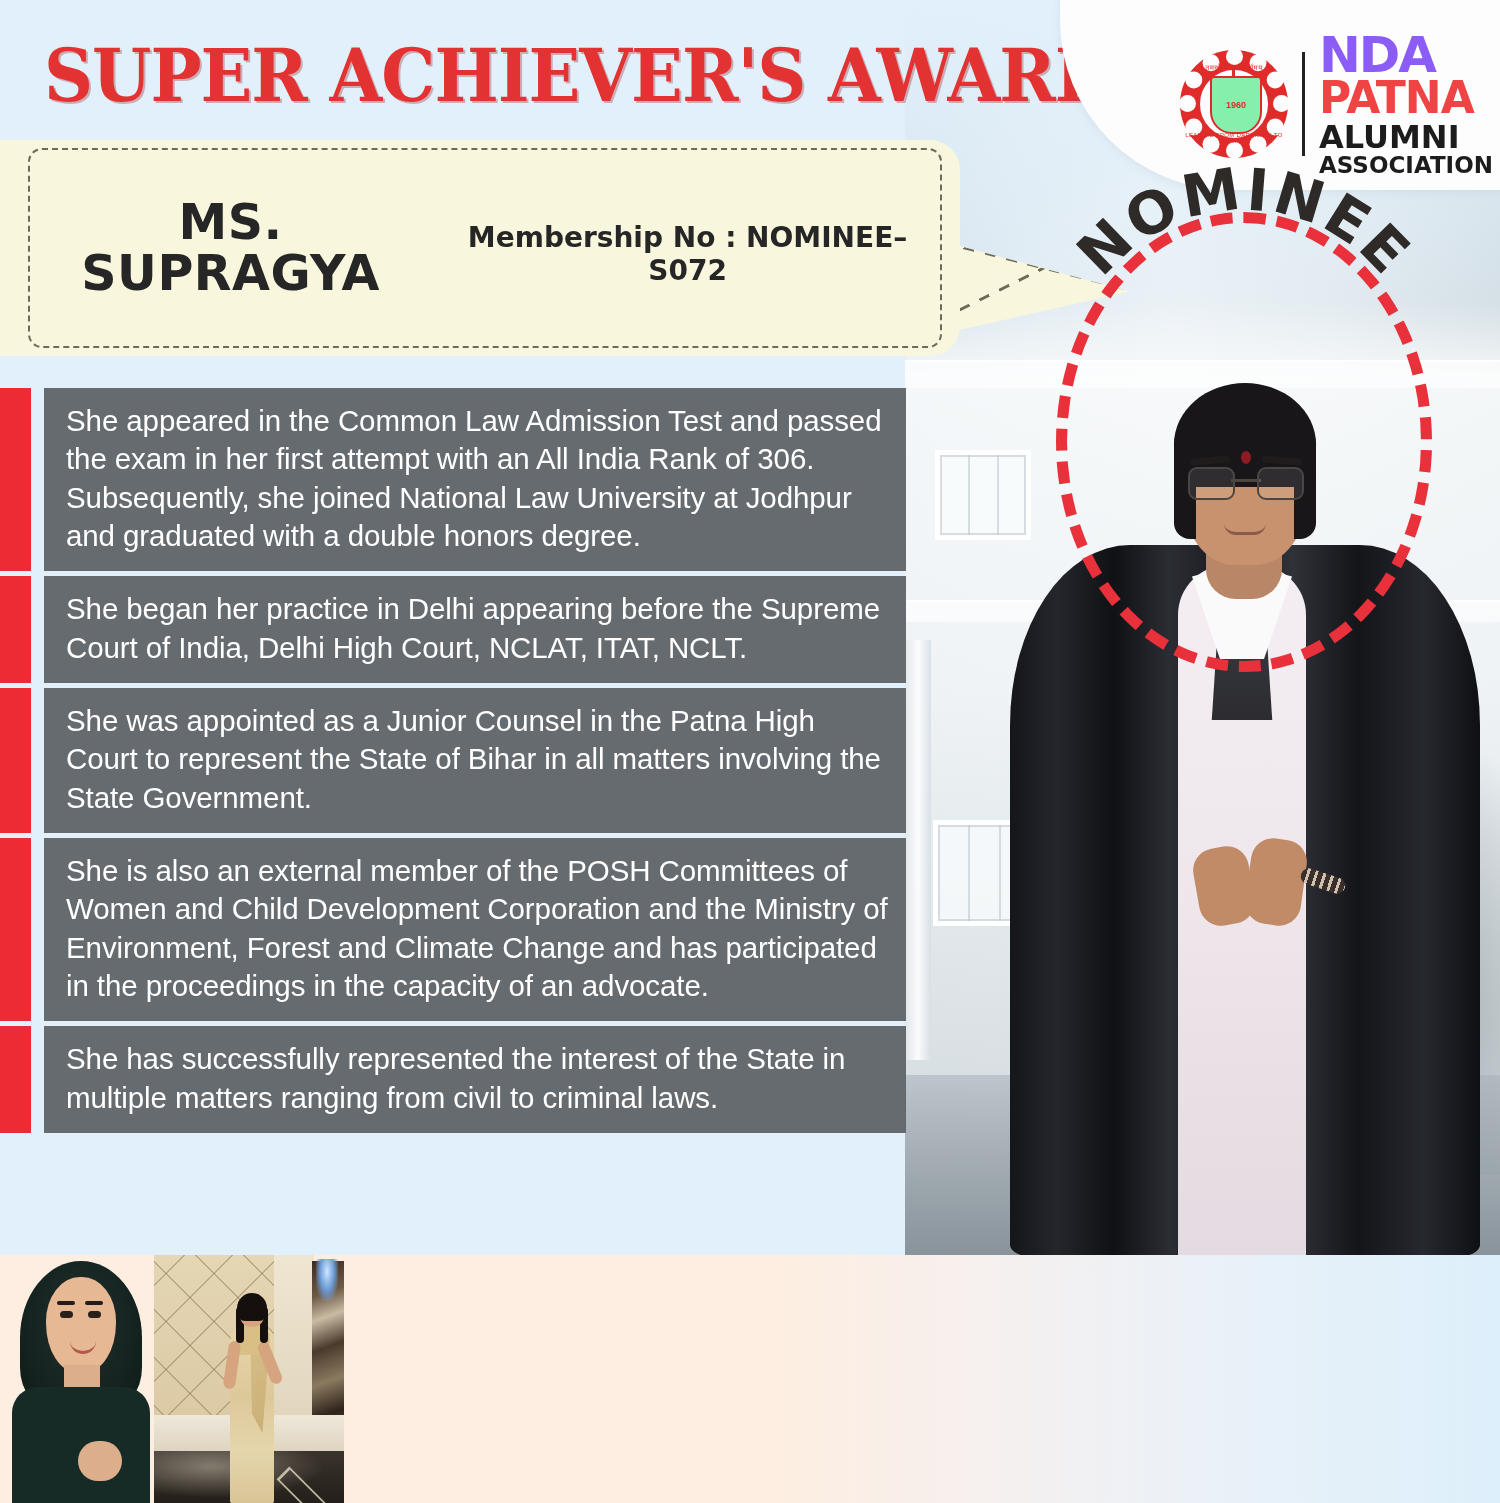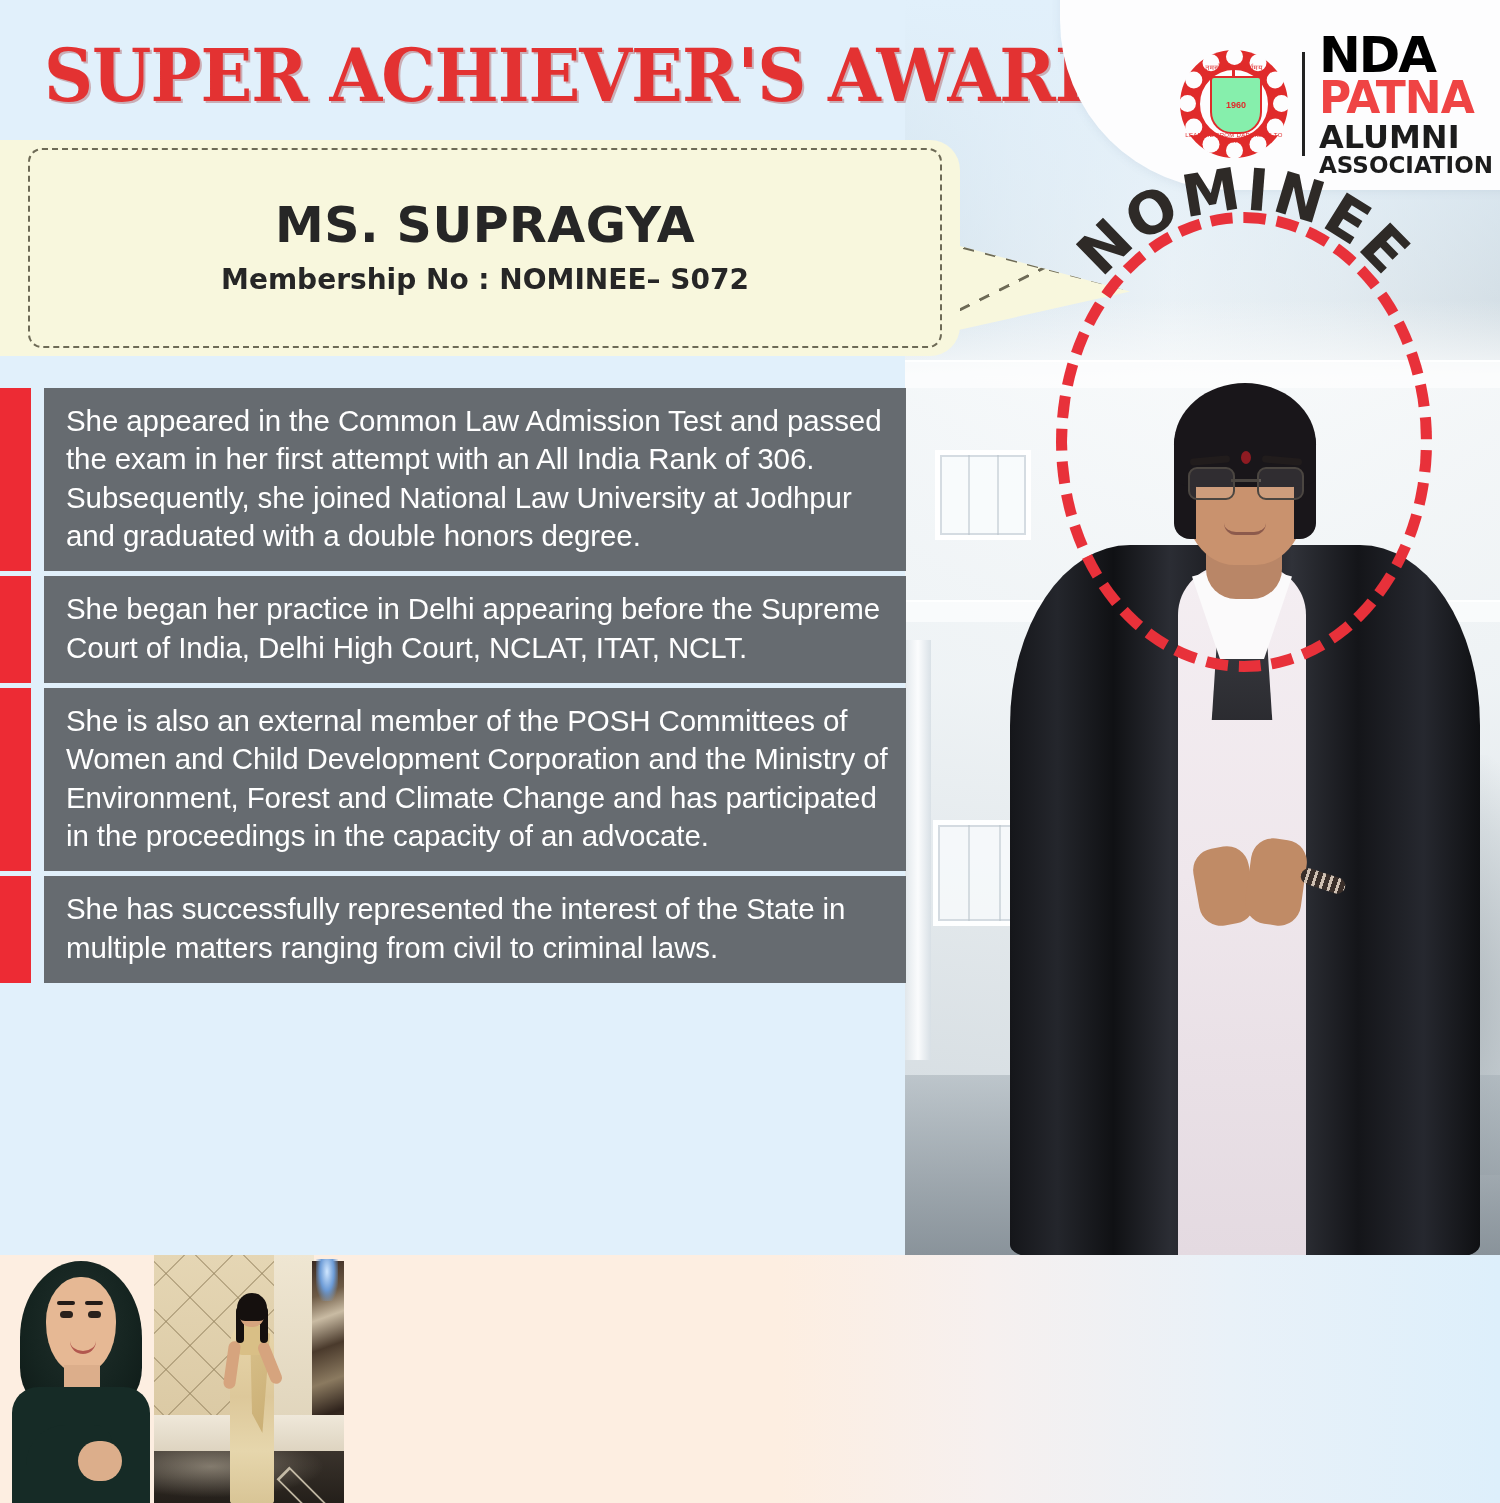--- a/index.html
+++ b/index.html
@@ -314,21 +314,21 @@
     background: #222;
   }
   .logo-words {
     display: flex;
     flex-direction: column;
     line-height: 1;
   }
   .lw-nda {
     font-size: 50px;
     font-weight: bold;
-    color: #000000;
+    color: #8b5cf6;
     letter-spacing: -2px;
     font-family: "DejaVu Sans", sans-serif;
   }
   .lw-patna {
     font-size: 44px;
     font-weight: bold;
     color: #ef4444;
     letter-spacing: -1px;
     margin-top: -4px;
     font-family: "DejaVu Sans", sans-serif;
@@ -386,21 +386,21 @@
     top: 8px;
     right: 18px;
     bottom: 8px;
     border: 2.5px dashed #6d6a56;
     border-radius: 14px;
   }
   .name-card-text {
     position: absolute;
     left: 68px; right: 18px; top: 8px; bottom: 8px;
     display: flex;
-    flex-direction: column;
+    flex-direction: row;
     align-items: center;
     justify-content: center;
     text-align: center;
   }
   .nc-name {
     font-family: "DejaVu Sans", sans-serif;
     font-weight: bold;
     font-size: 49px;
     letter-spacing: 0.5px;
     color: #262626;
@@ -739,20 +739,25 @@
       <div class="block-body">She appeared in the Common Law Admission Test and passed the exam in her first attempt with an All India Rank of 306. Subsequently, she joined National Law University at Jodhpur and graduated with a double honors degree.</div>
     </div>
     <div class="block">
       <div class="block-bar"></div>
       <div class="block-gap"></div>
       <div class="block-body">She began her practice in Delhi appearing before the Supreme Court of India, Delhi High Court, NCLAT, ITAT, NCLT.</div>
     </div>
     <div class="block">
       <div class="block-bar"></div>
       <div class="block-gap"></div>
+      <div class="block-body">She was appointed as a Junior Counsel in the Patna High Court to represent the State of Bihar in all matters involving the State Government.</div>
+    </div>
+    <div class="block">
+      <div class="block-bar"></div>
+      <div class="block-gap"></div>
       <div class="block-body">She is also an external member of the POSH Committees of Women and Child Development Corporation and the Ministry of Environment, Forest and Climate Change and has participated in the proceedings in the capacity of an advocate.</div>
     </div>
     <div class="block">
       <div class="block-bar"></div>
       <div class="block-gap"></div>
       <div class="block-body">She has successfully represented the interest of the State in multiple matters ranging from civil to criminal laws.</div>
     </div>
   </div>
 
   <div class="bottom-strip">

